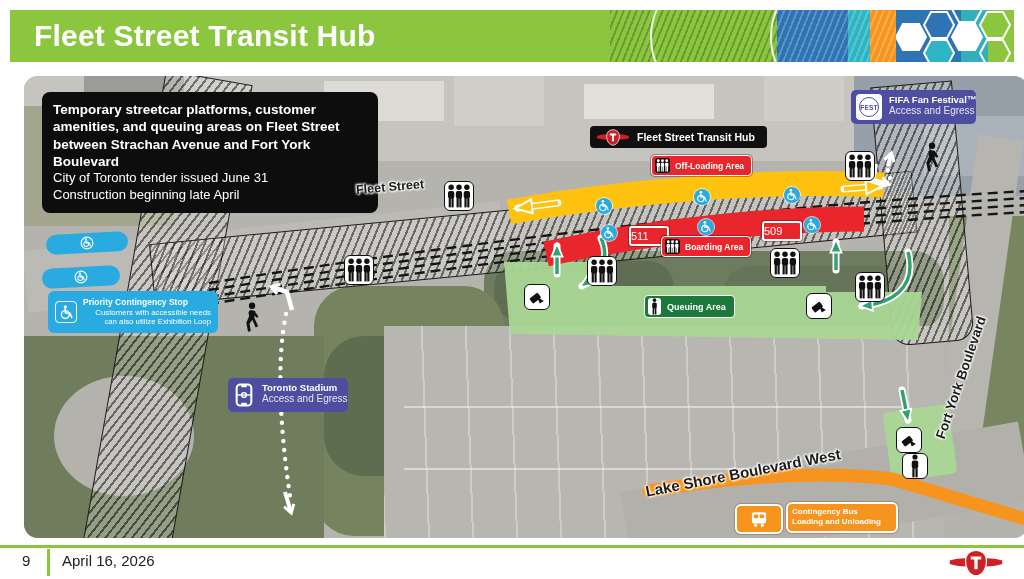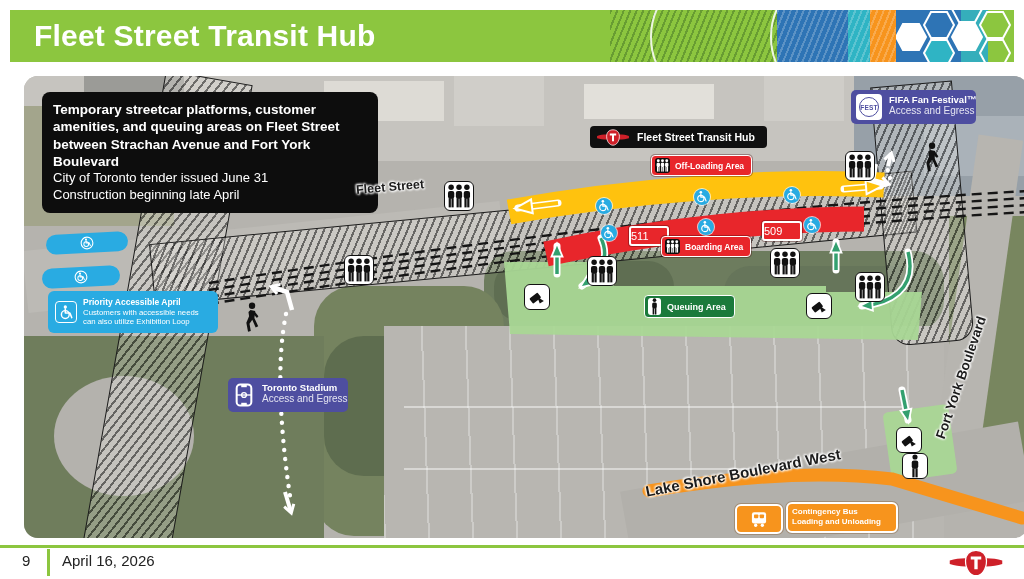--- a/index.html
+++ b/index.html
@@ -276,22 +276,22 @@
     </div>
     <div class="bluebox">
       <span class="wheelo">
           <svg viewBox="0 0 20 20" width="85%" height="85%">
             <circle cx="8.6" cy="12.4" r="4.6" fill="none" stroke="#fff" stroke-width="1.7"></circle>
             <circle cx="8.6" cy="3.4" r="1.9" fill="#fff"></circle>
             <path d="M8.6,5.5 V10.5 H14 L16.2,16" fill="none" stroke="#fff" stroke-width="1.8" stroke-linecap="round" stroke-linejoin="round"></path>
           </svg>
         </span>
       <span>
-        <span class="t" style="display:block;">Priority Accessible April</span>
-        <span class="s" style="display:block;">Customers with accessible needs can also utilize Exhibition Loop</span>
+        <span class="t" style="display:block;">Priority Contingency Stop</span>
+        <span class="s" style="display:block;text-align:right;">Customers with accessible needs can also utilize Exhibition Loop</span>
       </span>
     </div>
 
     <div class="purplebox" style="left:204px;top:302px;">
       <span style="width:22px;height:26px;display:flex;">
           <svg viewBox="0 0 24 28" width="100%" height="100%">
             <rect x="4" y="2.5" width="16" height="23" rx="4" fill="none" stroke="#fff" stroke-width="2.2"></rect>
             <line x1="4" y1="14" x2="20" y2="14" stroke="#fff" stroke-width="1.5"></line>
             <circle cx="12" cy="14" r="2.6" fill="none" stroke="#fff" stroke-width="1.5"></circle>
             <rect x="9" y="2.5" width="6" height="3" fill="#fff"></rect>

